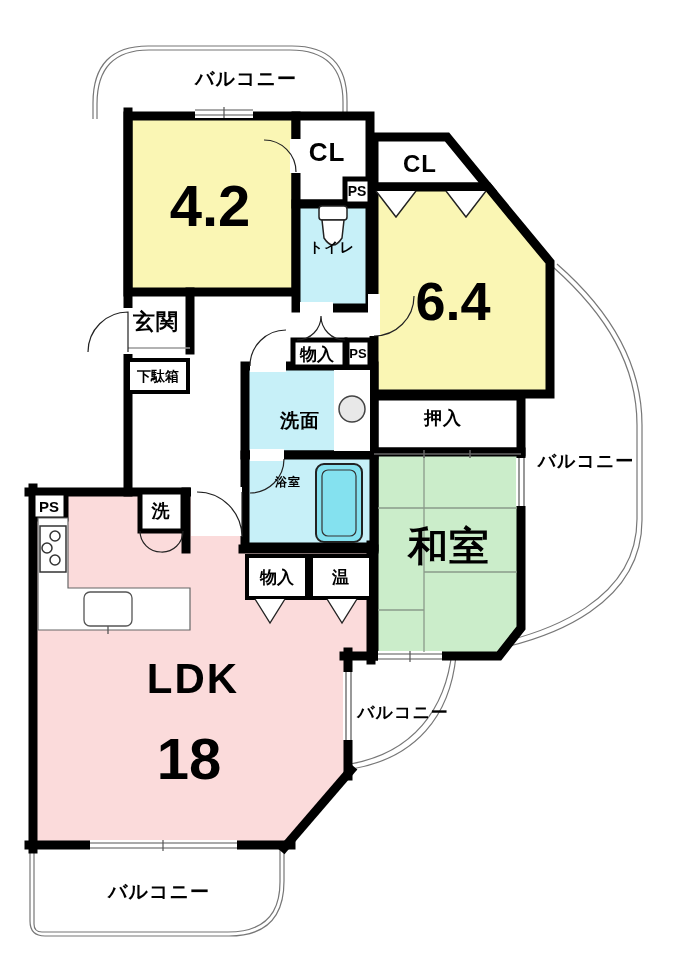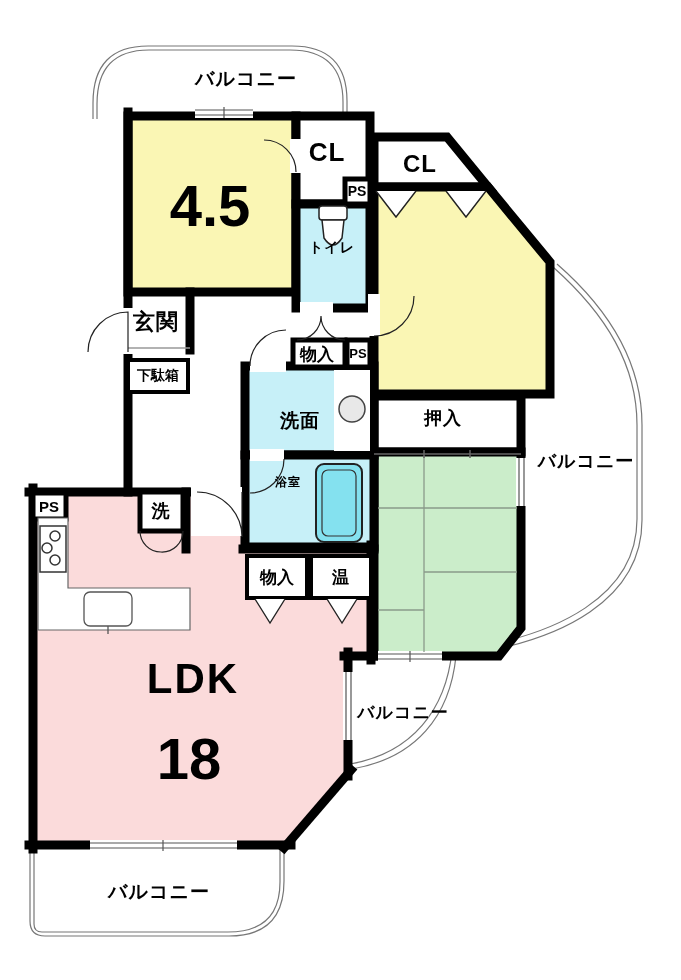--- a/index.html
+++ b/index.html
@@ -139,33 +139,35 @@
 
   <g stroke="#222" stroke-width="1.4" fill="#fff">
     <polyline points="376,191 396,217 416,191"></polyline>
     <polyline points="446,191 466,217 486,191"></polyline>
     <polyline points="255,599 270,623 285,599"></polyline>
     <polyline points="327,599 342,623 357,599"></polyline>
   </g>
 </svg>
 
 <div class="lbl" style="left:246px;top:78px;font-size:19px;">バルコニー</div>
-<div class="lbl" style="left:210px;top:206px;font-size:58px;letter-spacing:0;">4.5</div>
+<div class="lbl" style="left:210px;top:206px;font-size:58px;letter-spacing:0;">4.2</div>
 <div class="lbl" style="left:327px;top:152px;font-size:26px;">CL</div>
 <div class="lbl" style="left:357px;top:191px;font-size:14px;letter-spacing:0;">PS</div>
 <div class="lbl" style="left:332px;top:247px;font-size:14px;">トイレ</div>
 <div class="lbl" style="left:420px;top:164px;font-size:24px;">CL</div>
+<div class="lbl" style="left:453px;top:301px;font-size:54px;letter-spacing:0;">6.4</div>
 <div class="lbl" style="left:156px;top:322px;font-size:22px;">玄関</div>
-<div class="lbl" style="left:158px;top:376px;font-size:14px;letter-spacing:0;font-family:Liberation Mono, monospace;">下駄箱</div>
+<div class="lbl" style="left:158px;top:376px;font-size:14px;letter-spacing:0;">下駄箱</div>
 <div class="lbl" style="left:317px;top:354px;font-size:17px;letter-spacing:0;">物入</div>
 <div class="lbl" style="left:358px;top:353px;font-size:13px;letter-spacing:0;">PS</div>
 <div class="lbl" style="left:300px;top:411px;font-size:19px;margin-top:9px;">洗面</div>
 <div class="lbl" style="left:443px;top:418px;font-size:18px;">押入</div>
 <div class="lbl" style="left:586px;top:461px;font-size:18px;">バルコニー</div>
 <div class="lbl" style="left:288px;top:482px;font-size:12px;">浴室</div>
+<div class="lbl" style="left:449px;top:546px;font-size:40px;">和室</div>
 <div class="lbl" style="left:49px;top:506px;font-size:15px;letter-spacing:0;">PS</div>
 <div class="lbl" style="left:161px;top:511px;font-size:18px;">洗</div>
 <div class="lbl" style="left:277px;top:577px;font-size:17px;letter-spacing:0;">物入</div>
 <div class="lbl" style="left:341px;top:577px;font-size:17px;">温</div>
 <div class="lbl" style="left:193px;top:679px;font-size:42px;letter-spacing:2px;text-align:center;">LDK</div>
 <div class="lbl" style="left:189px;top:759px;font-size:58px;letter-spacing:0;">18</div>
 <div class="lbl" style="left:403px;top:712px;font-size:17px;">バルコニー</div>
 <div class="lbl" style="left:159px;top:891px;font-size:19px;">バルコニー</div>
 
 </div>

